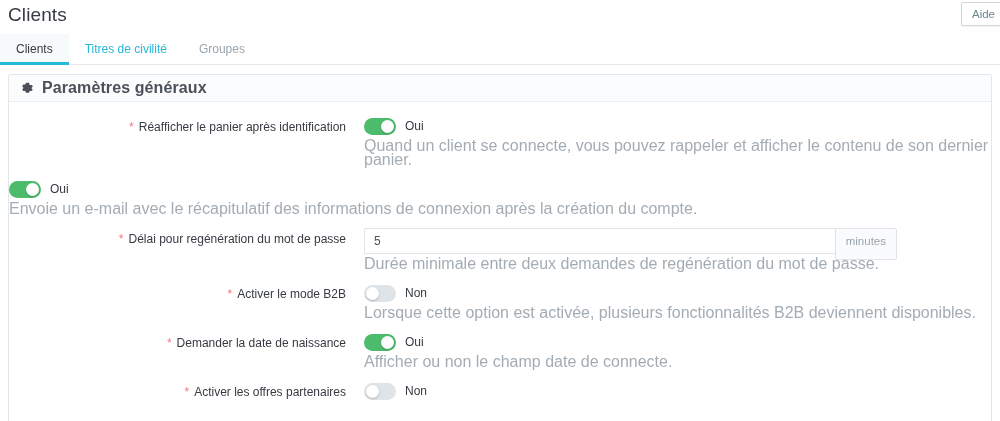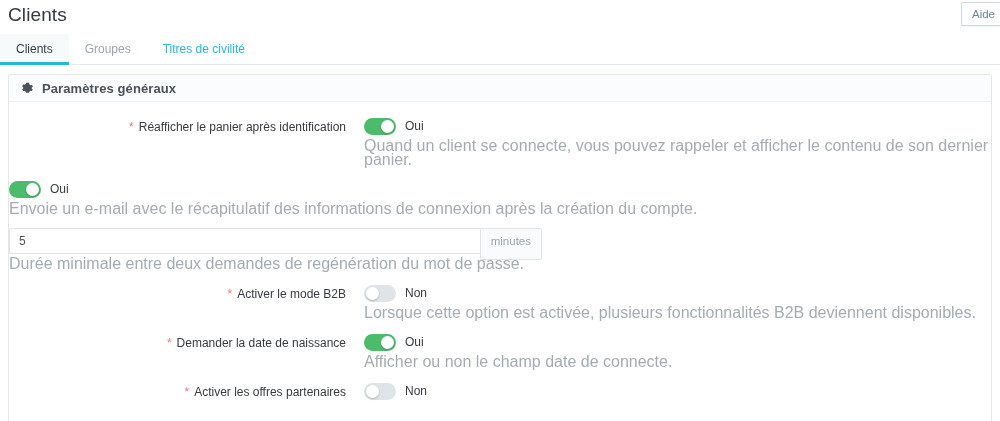--- a/index.html
+++ b/index.html
@@ -110,21 +110,21 @@
   .gear-icon {
     width: 13px;
     height: 13px;
     margin-right: 8px;
     display: inline-block;
     flex: none;
     line-height: 0;
   }
   .panel-title {
     font-weight: 600;
-    font-size: 13px;
+    font-size: 16px;
     letter-spacing: 0.1px;
   }
 
   .panel-body {
     padding: 14px 0 10px 0;
     background: #ffffff;
   }
 
   
   .form-row {
@@ -233,22 +233,22 @@
 </head>
 <body>
 
 <div class="page-header">
   <div class="page-title">Clients</div>
   <div class="help-button">Aide</div>
 </div>
 
 <div class="tab-bar">
   <div class="tab active">Clients</div>
+  <div class="tab link">Titres de civilité</div>
   <div class="tab">Groupes</div>
-  <div class="tab link">Titres de civilité</div>
 </div>
 
 <div class="panel">
 
   <div class="panel-header">
     <span class="gear-icon">
       <svg viewBox="0 0 16 16" width="13" height="13" aria-hidden="true">
         <path fill="#4a5159" d="M8 5.2a2.8 2.8 0 1 0 0 5.6 2.8 2.8 0 0 0 0-5.6zm0 4.2a1.4 1.4 0 1 1 0-2.8 1.4 1.4 0 0 1 0 2.8z"></path>
         <path fill="#4a5159" d="M14.3 9.1l-1.1-.6c.1-.3.1-.6.1-.9s0-.6-.1-.9l1.1-.6a.5.5 0 0 0 .2-.6l-1-1.7a.5.5 0 0 0-.6-.2l-1.2.4a5 5 0 0 0-1.5-.9l-.2-1.2A.5.5 0 0 0 9.5 1h-3a.5.5 0 0 0-.5.4l-.2 1.2c-.6.2-1.1.5-1.5.9l-1.2-.4a.5.5 0 0 0-.6.2l-1 1.7a.5.5 0 0 0 .2.6l1.1.6c-.1.3-.1.6-.1.9s0 .6.1.9l-1.1.6a.5.5 0 0 0-.2.6l1 1.7c.1.2.4.3.6.2l1.2-.4c.4.4.9.7 1.5.9l.2 1.2c0 .3.2.4.5.4h3c.3 0 .5-.1.5-.4l.2-1.2c.6-.2 1.1-.5 1.5-.9l1.2.4c.2.1.5 0 .6-.2l1-1.7a.5.5 0 0 0-.2-.6z"></path>
       </svg>
@@ -279,20 +279,23 @@
           <div class="switch on">
               <span class="knob"></span>
             </div>
           <span class="switch-text">Oui</span>
         </div>
         <div class="help-text">Envoie un e-mail avec le récapitulatif des informations de connexion après la création du compte.</div>
       </div>
     </div>
 
     <div class="form-row">
+      <div class="form-label">
+        <span class="req-star">*</span><span>Délai pour regénération du mot de passe</span>
+      </div>
       <div class="form-control">
         <div class="input-group">
           <input class="text-input" type="text" value="5" style="">
           <span class="input-addon">minutes</span>
         </div>
         <div class="help-text">Durée minimale entre deux demandes de regénération du mot de passe.</div>
       </div>
     </div>
 
     <div class="form-row">

